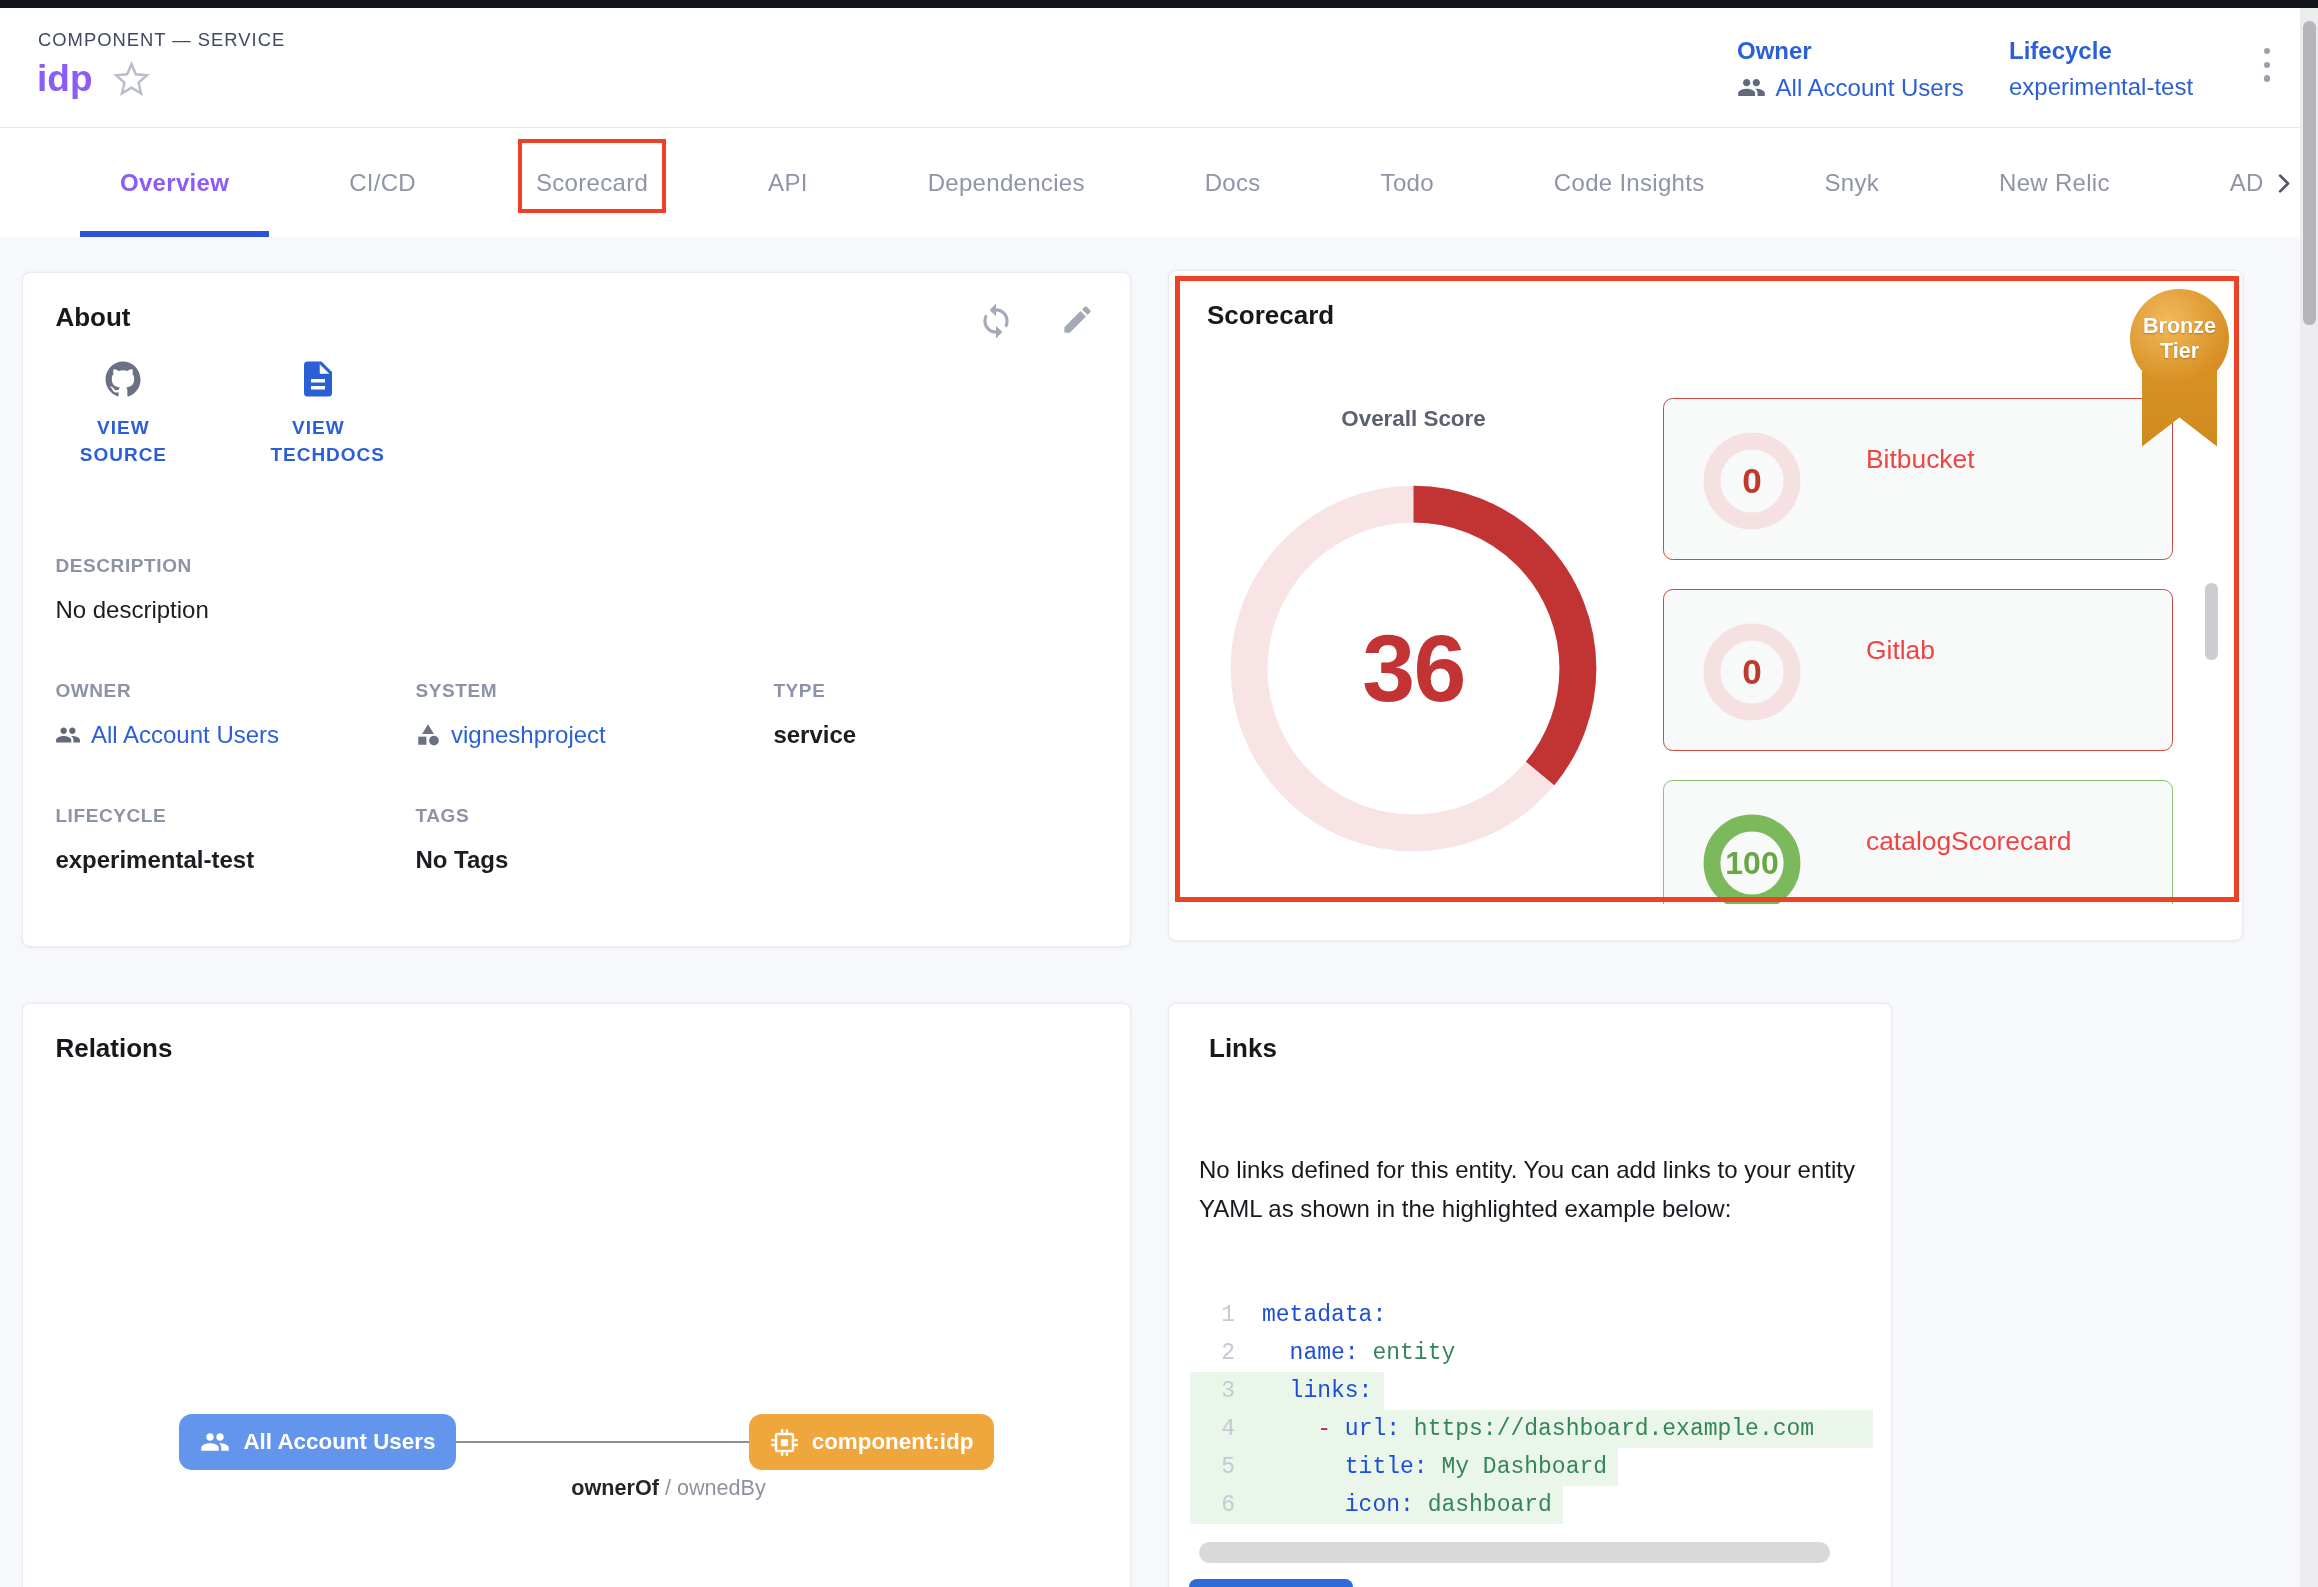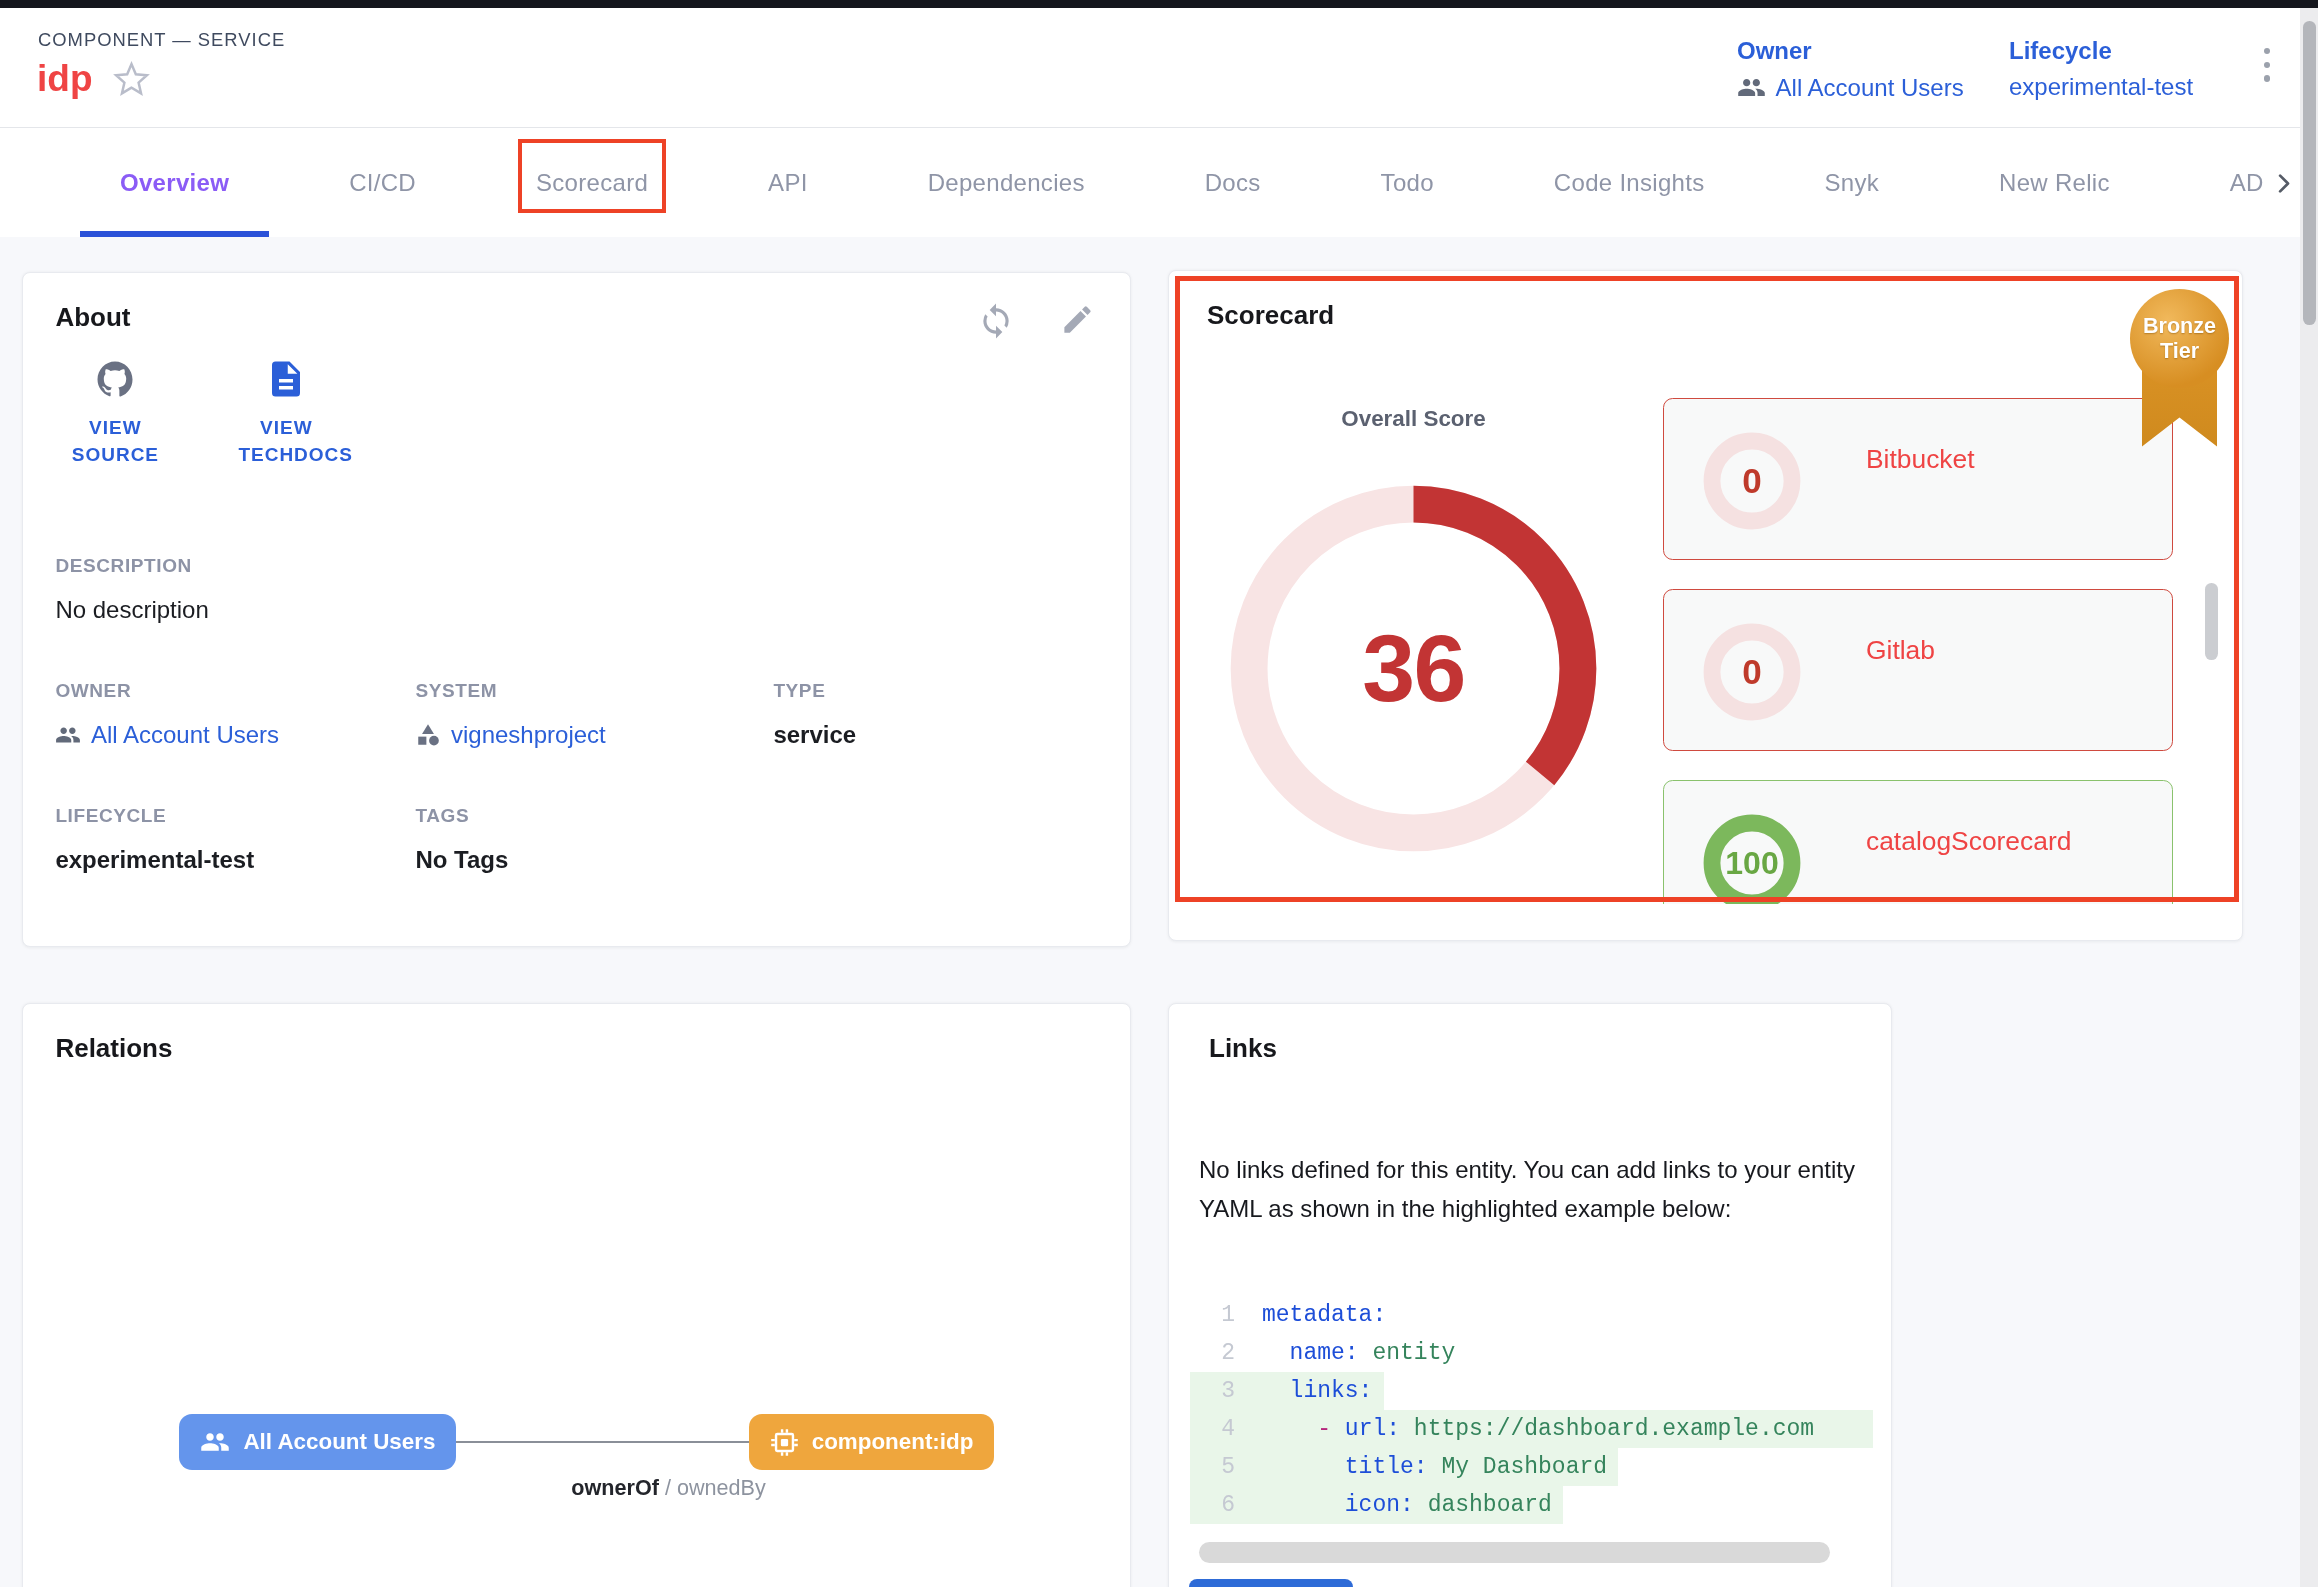--- a/index.html
+++ b/index.html
@@ -5,21 +5,21 @@
   * { margin:0; padding:0; box-sizing:border-box; }
   html,body { background:#f7f8fb; }
   body { font-family:"Liberation Sans", sans-serif; overflow:hidden; }
   .page { position:relative; width:2319px; height:1588px; overflow:hidden; background:#f7f8fb; }
 
   
   .top-strip { position:absolute; top:0; left:0; width:100%; height:8px; background:#14161d; z-index:60; }
   .app-header { position:absolute; top:8px; left:0; width:100%; height:120px; background:#fff; border-bottom:0.8px solid #e4e6ea; z-index:10; }
   .eyebrow { position:absolute; left:38px; top:21px; font-size:18.4px; letter-spacing:1px; color:#3f4a5f; font-weight:500; }
   .title-row { position:absolute; left:37px; top:50px; display:flex; align-items:center; gap:21px; }
-  .page-title { font-size:37px; font-weight:700; color:#ef4444; }
+  .page-title { font-size:37px; font-weight:700; color:#8b5cf6; }
   .star svg { display:block; }
   .hdr-block { position:absolute; top:29px; }
   .hdr-block .lbl { font-size:24px; font-weight:700; color:#2b5fd8; margin-bottom:8px; }
   .hdr-block .val { font-size:24px; color:#2b5fd8; display:flex; align-items:center; gap:9.6px; }
   .hdr-owner { left:1737px; }
   .hdr-lifecycle { left:2009px; }
   .kebab { position:absolute; left:2255px; top:40px; display:flex; flex-direction:column; gap:7.2px; width:24px; align-items:center; cursor:pointer; }
   .kebab i { width:6.4px; height:6.4px; border-radius:50%; background:#9ba1ac; }
 
   
@@ -33,21 +33,21 @@
   
   .content { position:absolute; top:237px; left:0; width:2319px; height:1351px; }
   .card { position:absolute; background:#fff; border:0.8px solid #e8eaef; border-radius:8px; box-shadow:0 0.8px 3.2px rgba(25,30,40,.06); }
   .card-title { font-size:26px; font-weight:700; color:#17181c; }
 
   
   .about-card { left:22.4px; top:35px; width:1109px; height:675px; }
   .about-card .card-title { position:absolute; left:32px; top:29px; }
   .about-actions { position:absolute; right:32px; top:29px; display:flex; gap:45px; }
   .icon-btn { width:38px; height:38px; color:#a4a9b6; cursor:pointer; }
-  .about-links { position:absolute; left:32px; top:85px; display:flex; gap:51px; }
+  .about-links { position:absolute; left:40px; top:85px; display:flex; gap:75px; }
   .about-link { display:flex; flex-direction:column; align-items:center; width:120px; cursor:pointer; text-align:center; }
   .about-link .txt { margin-top:14.4px; font-size:19px; font-weight:700; letter-spacing:1px; color:#2b5fd8; line-height:27px; width:96px; }
   .about-fields { position:absolute; left:32px; top:282px; right:32px; }
   .field-label { font-size:19px; letter-spacing:0.6px; font-weight:600; color:#8d93a6; margin-bottom:19px; }
   .field-value { font-size:24px; color:#1b1d22; }
   .field-value.strong { font-weight:700; }
   .field-value.link { color:#2b5fd8; display:flex; align-items:center; gap:9.6px; cursor:pointer; }
   .fields-grid { display:grid; grid-template-columns:360px 358px auto; margin-top:56px; row-gap:56px; }
 
   

